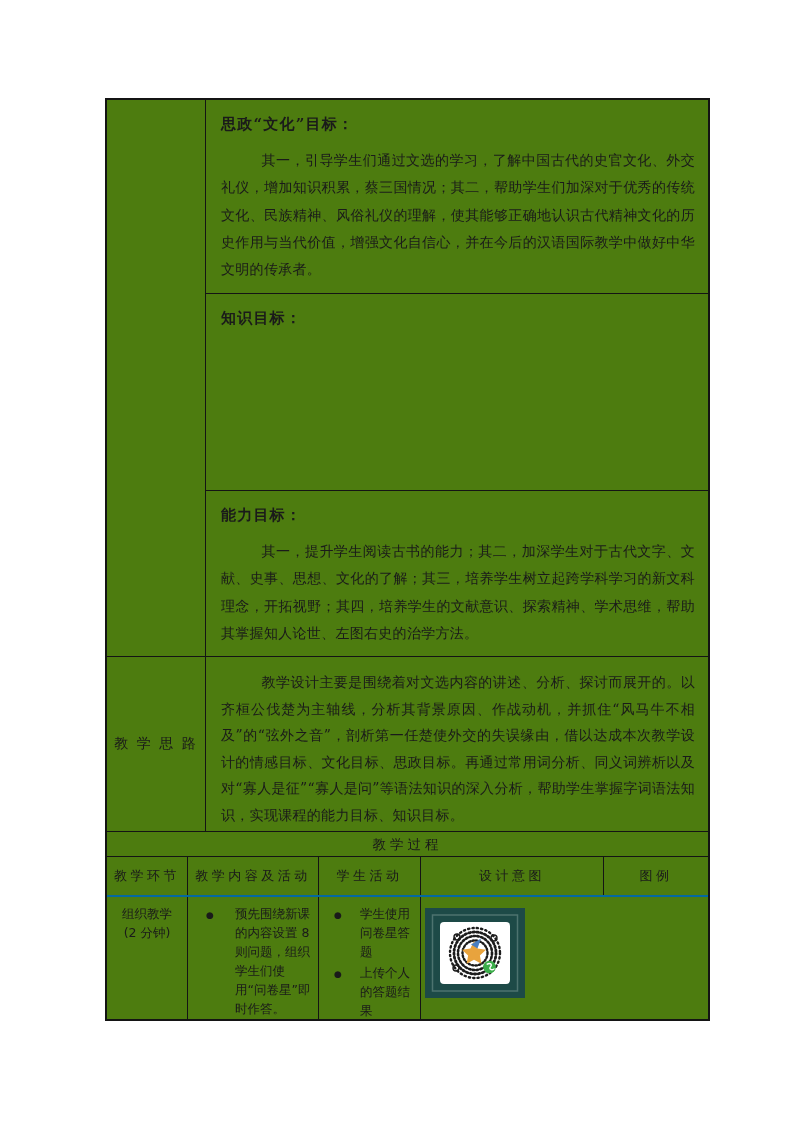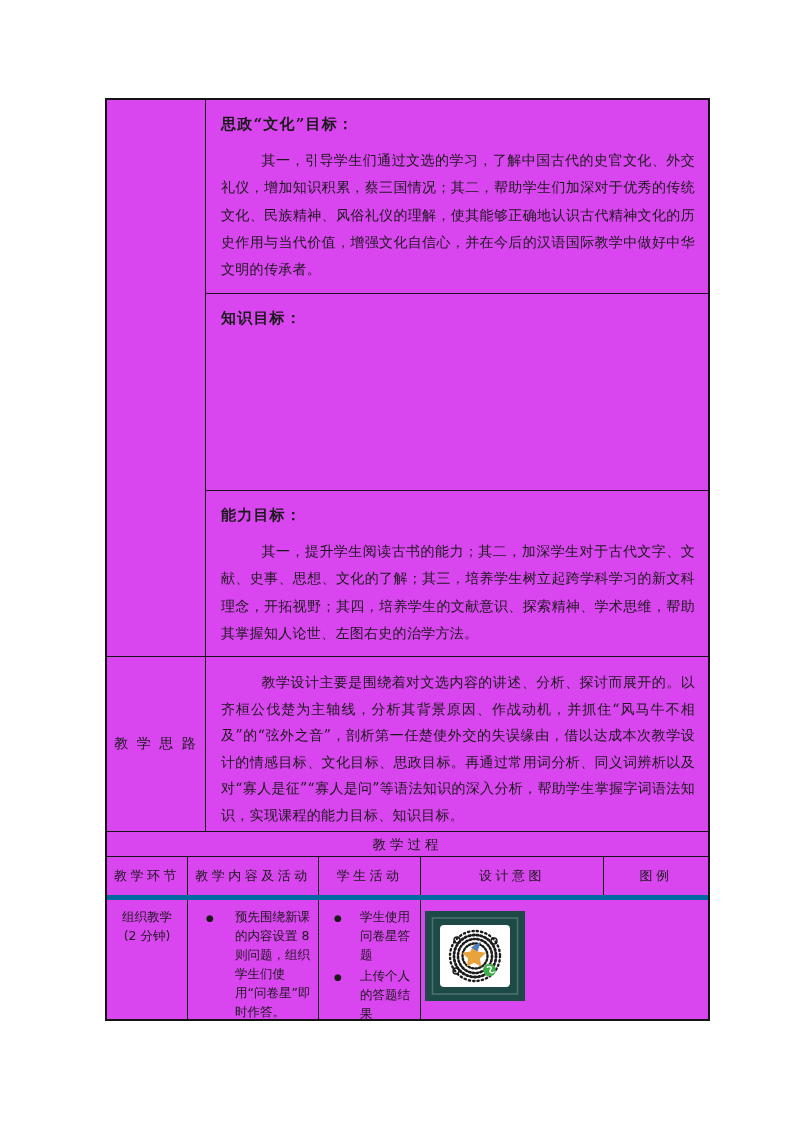--- a/index.html
+++ b/index.html
@@ -5,21 +5,21 @@
   html,body { margin:0; padding:0; }
   body {
     width:794px; height:1123px; background:#ffffff;
     font-family:"DejaVu Serif","Liberation Serif",serif;
     color:#1a1a1a;
   }
   .page { position:relative; width:794px; height:1123px; background:#fff; overflow:hidden; }
 
   .doc-table {
     position:absolute; left:105px; top:98px; width:605px;
-    box-sizing:border-box; border:2px solid #141414; background:#d946ef;
+    box-sizing:border-box; border:2px solid #141414; background:#4d7c0f;
   }
 
   
   .group-top { display:flex; }
   .left-col {
     flex:0 0 99px; width:99px; box-sizing:border-box;
     border-right:1px solid #141414;
   }
   .right-col { flex:1; display:flex; flex-direction:column; min-width:0; }
   .goal-cell { box-sizing:border-box; padding:15px 13px 0 15px; overflow:hidden; }
@@ -63,21 +63,21 @@
   }
   .hcell + .hcell { border-left:1px solid #141414; }
   .w-stage   { flex:0 0 80px;  width:80px; }
   .w-content { flex:0 0 131px; width:131px; }
   .w-student { flex:0 0 102px; width:102px; }
   .w-intent  { flex:0 0 183px; width:183px; }
   .w-legend  { flex:1; min-width:0; }
 
   
   .row-body {
-    display:flex; border-top:5px solid #0369a1; height:124px; box-sizing:border-box;
+    display:flex; border-top:2px solid #0369a1; height:124px; box-sizing:border-box;
     font-family:"DejaVu Sans","Liberation Sans",sans-serif; overflow:hidden;
   }
   .bcell { box-sizing:border-box; overflow:hidden; }
   .bcell + .bcell { border-left:1px solid #141414; }
   .stage-cell { text-align:center; padding-top:7px; font-size:12.5px; line-height:19px; }
   .stage-line { display:block; }
   .bullet-list { margin:7px 0 5px 0; padding:0; list-style:none; font-size:12.5px; line-height:19px; }
   .bullet-list li { position:relative; margin:0 0 2px 0; text-align:left; }
   .bullet-list li::before { content:"●"; position:absolute; left:0; top:2px; font-size:9px; }
   .content-cell { padding:0 4px 0 18px; }

